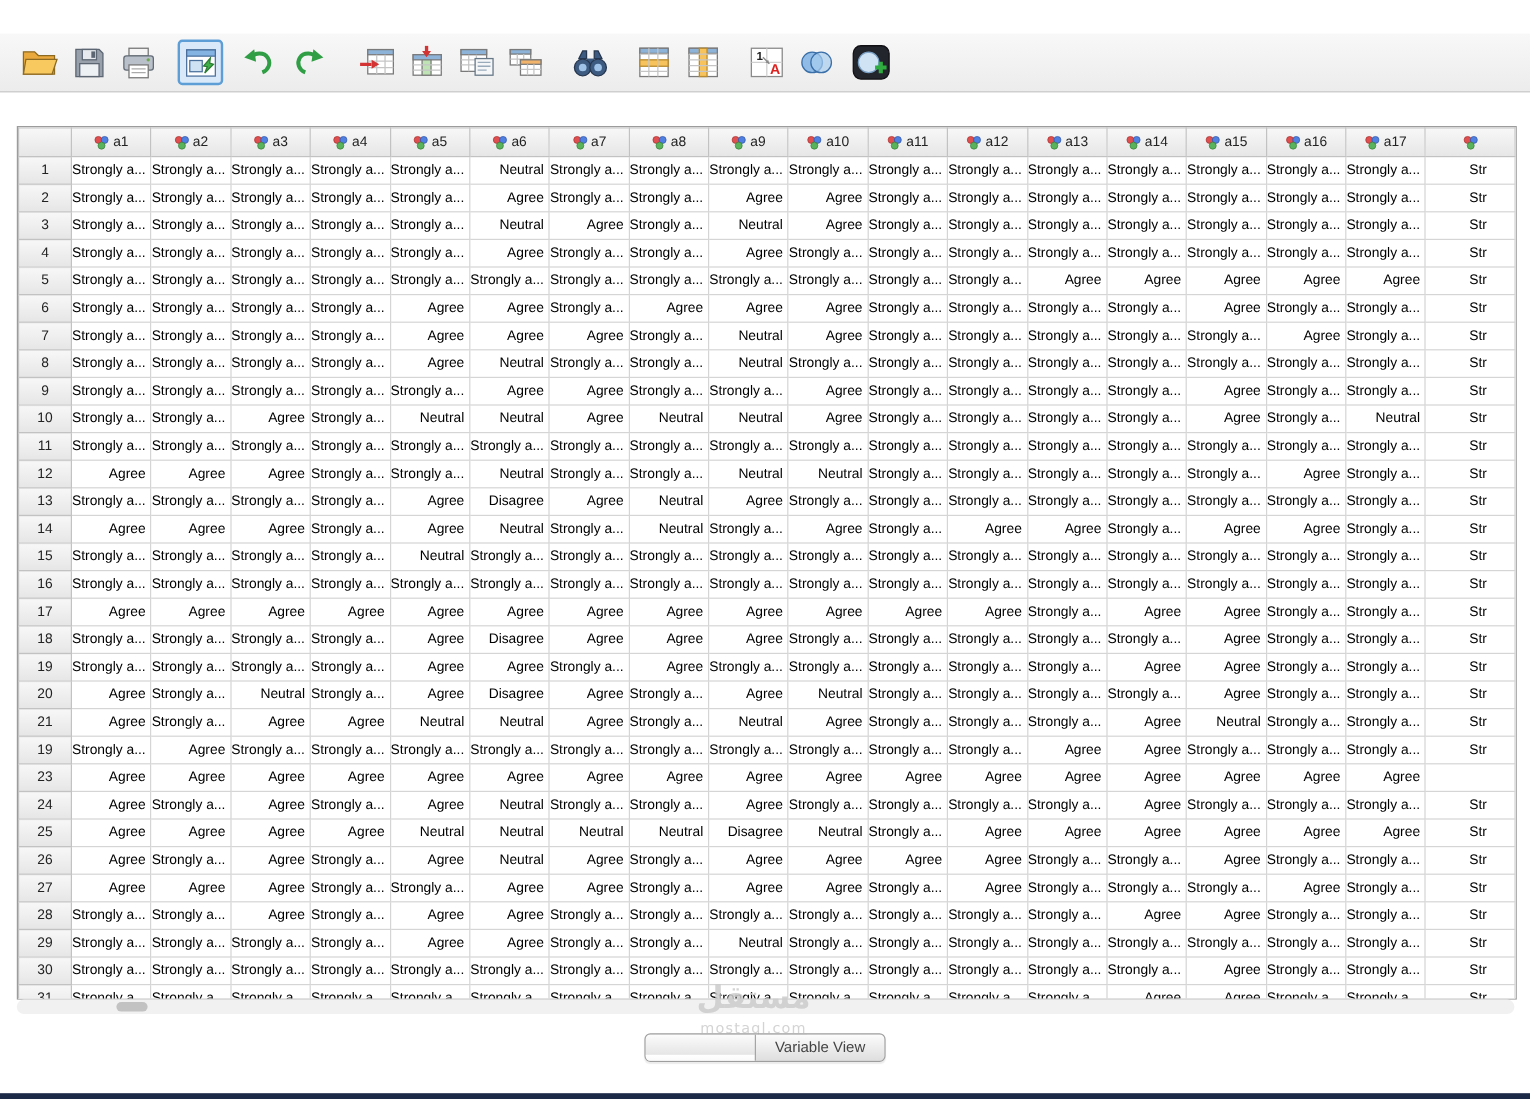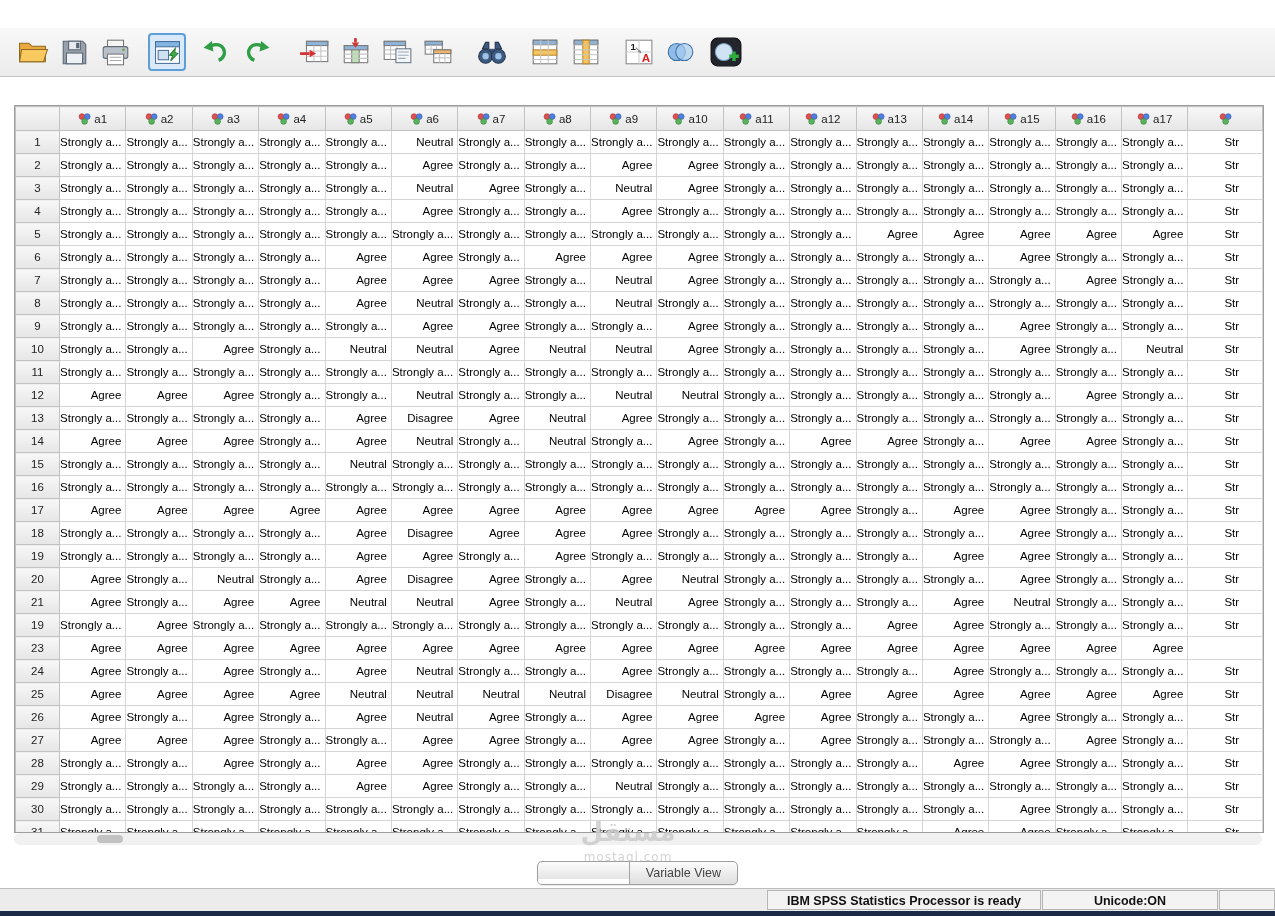--- a/index.html
+++ b/index.html
@@ -1102,20 +1102,15 @@
     <div class="wm-en">mostaql.com</div>
   </div>
 
   <div class="tabs-row">
     <div class="seg">
       <button class="seg-btn active">Data View</button>
       <button class="seg-btn">Variable View</button>
     </div>
   </div>
 
-  <div class="statusbar">
-    <div class="status-seg status-processor">IBM SPSS Statistics Processor is ready</div>
-    <div class="status-seg status-unicode">Unicode:ON</div>
-    <div class="status-seg status-tail"></div>
-  </div>
 
   <div class="bottom-strip"></div>
 </div>
 
 </body></html>

